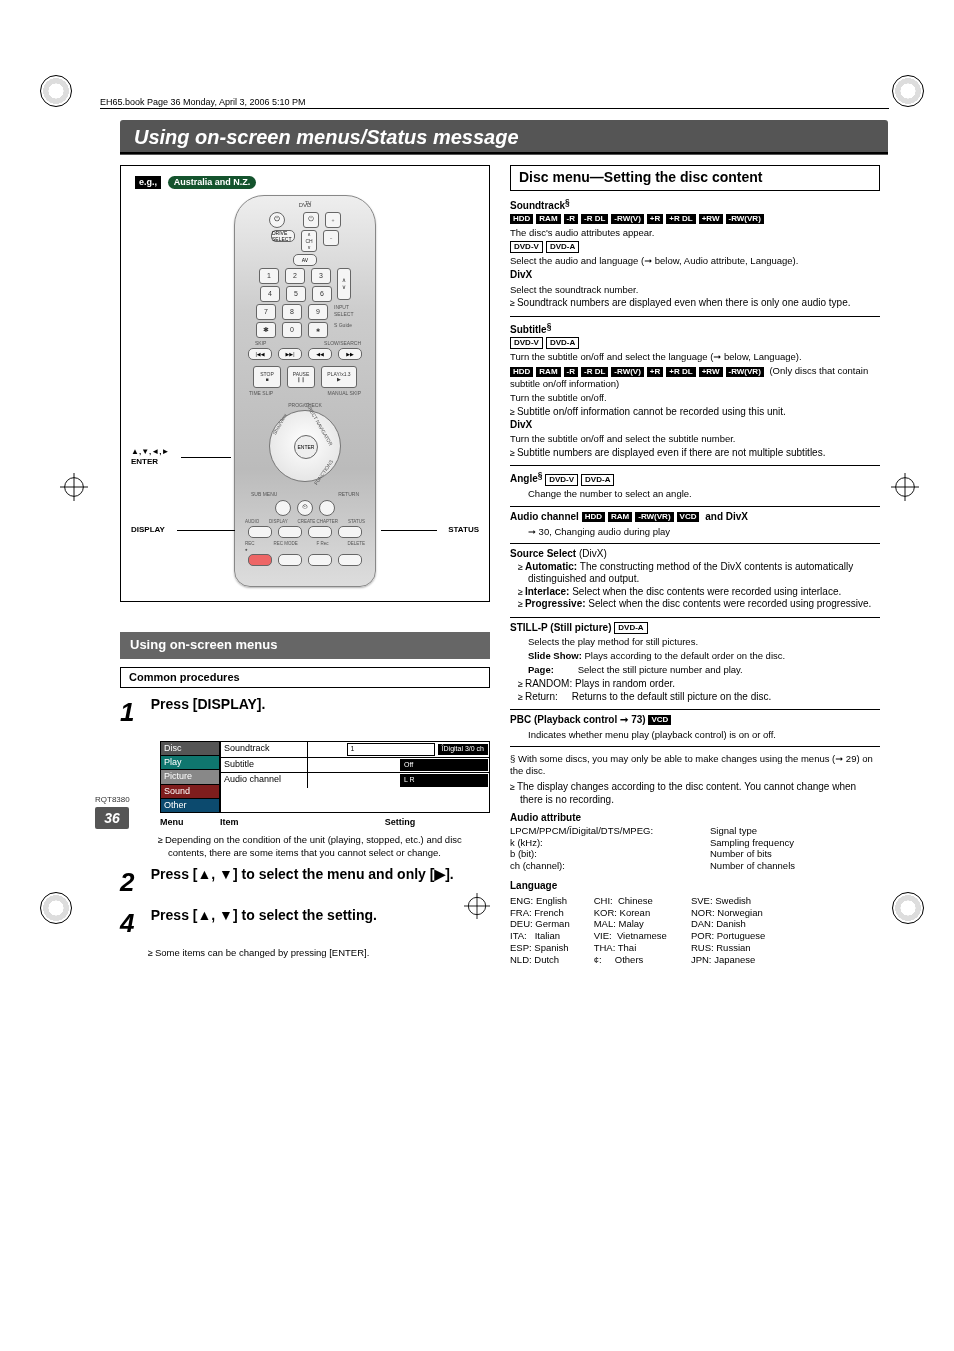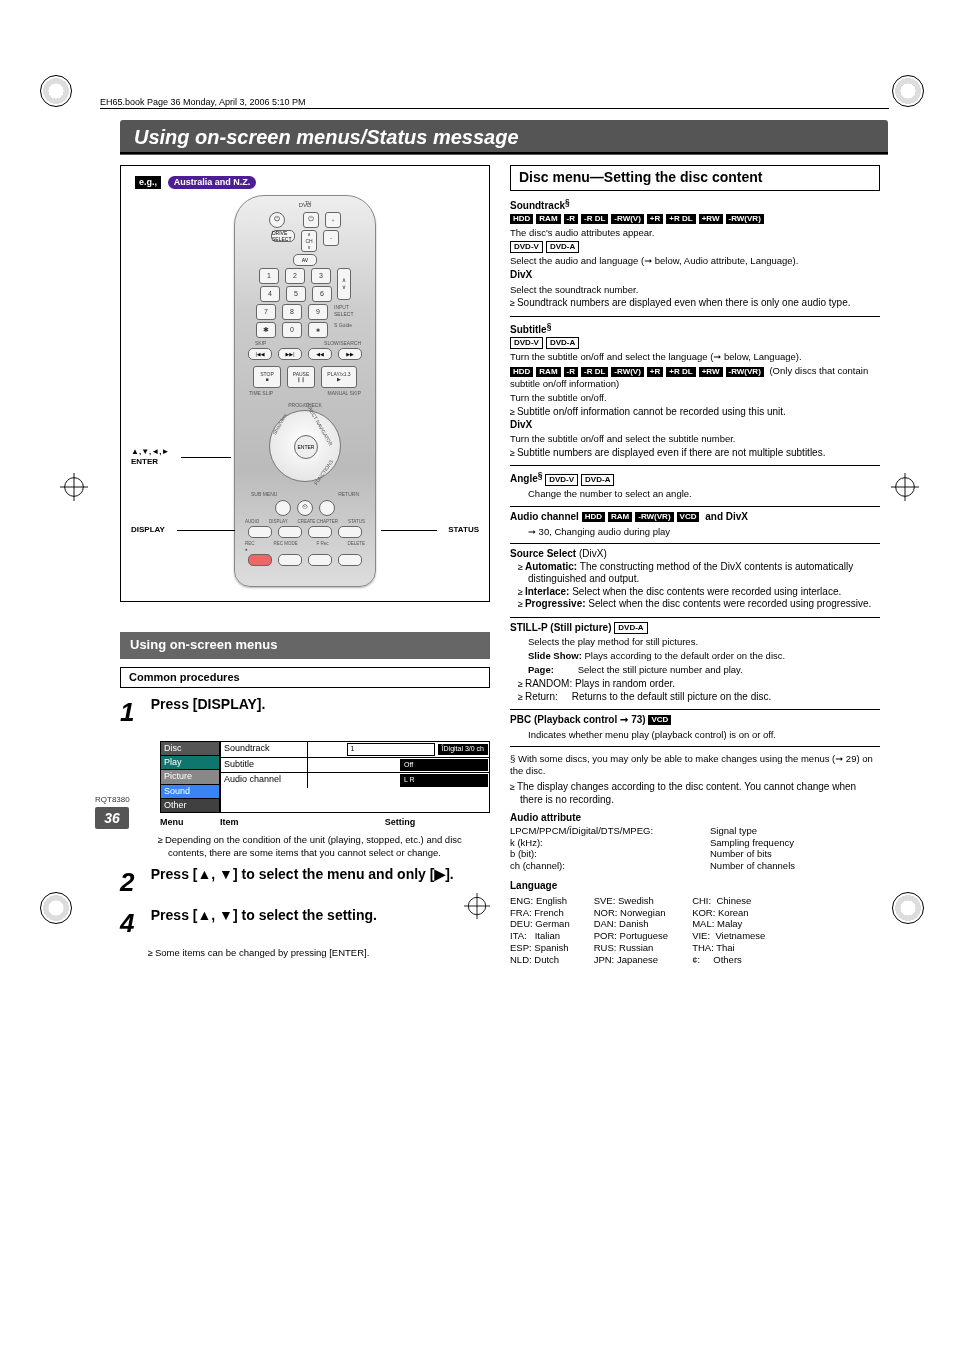--- a/index.html
+++ b/index.html
@@ -72,21 +72,21 @@
   .eg-label {
     display: inline-block;
     background: #000;
     color: #fff;
     font-size: 9px;
     font-weight: bold;
     padding: 1px 4px;
   }
   .region-label {
     display: inline-block;
-    background: #4c1d95;
+    background: #14532d;
     color: #fff;
     font-size: 9px;
     font-weight: bold;
     padding: 1px 6px;
     border-radius: 7px;
     margin-left: 4px;
   }
   .remote-body {
     margin: 6px auto 0;
     width: 140px;
@@ -359,22 +359,22 @@
       <div class="step">
         <span class="step-num">1</span>
         <span class="step-text">Press [DISPLAY].</span>
       </div>
 
       <div class="menu-table">
         <div class="menu-col1">
           <div class="mc1-row sel first">Disc</div>
           <div class="mc1-row" style="background:#0f766e;color:#fff;">Play</div>
           <div class="mc1-row" style="background:#888;color:#fff;">Picture</div>
-          <div class="mc1-row" style="background:#3b82f6;color:#fff;">Sound</div>
-          <div class="mc1-row last" style="background:#404040;color:#fff;">Other</div>
+          <div class="mc1-row" style="background:#7f1d1d;color:#fff;">Sound</div>
+          <div class="mc1-row last" style="background:#0c4a6e;color:#fff;">Other</div>
         </div>
         <div class="menu-col2">
           <div class="mc2-row">
             <span>Soundtrack</span>
             <span class="val">
                 <span class="chip">1</span>
                 <span class="chip inv">ÎDigital  3/0 ch</span>
               </span>
           </div>
           <div class="mc2-row">
@@ -509,35 +509,35 @@
         <div class="lang-table">
           <div class="lang-col">
             <div><span>ENG:</span> <span>English</span></div>
             <div><span>FRA:</span> <span>French</span></div>
             <div><span>DEU:</span> <span>German</span></div>
             <div><span>ITA:</span>&nbsp;&nbsp; <span>Italian</span></div>
             <div><span>ESP:</span> <span>Spanish</span></div>
             <div><span>NLD:</span> <span>Dutch</span></div>
           </div>
           <div class="lang-col">
+            <div><span>CHI:</span>&nbsp; <span>Chinese</span></div>
+            <div><span>KOR:</span> <span>Korean</span></div>
+            <div><span>MAL:</span> <span>Malay</span></div>
+            <div><span>VIE:</span>&nbsp; <span>Vietnamese</span></div>
+            <div><span>THA:</span> <span>Thai</span></div>
+            <div><span>¢:</span>&nbsp;&nbsp;&nbsp;&nbsp; <span>Others</span></div>
+          </div>
+          <div class="lang-col">
             <div><span>SVE:</span> <span>Swedish</span></div>
             <div><span>NOR:</span> <span>Norwegian</span></div>
             <div><span>DAN:</span> <span>Danish</span></div>
             <div><span>POR:</span> <span>Portuguese</span></div>
             <div><span>RUS:</span> <span>Russian</span></div>
             <div><span>JPN:</span> <span>Japanese</span></div>
           </div>
-          <div class="lang-col">
-            <div><span>CHI:</span>&nbsp; <span>Chinese</span></div>
-            <div><span>KOR:</span> <span>Korean</span></div>
-            <div><span>MAL:</span> <span>Malay</span></div>
-            <div><span>VIE:</span>&nbsp; <span>Vietnamese</span></div>
-            <div><span>THA:</span> <span>Thai</span></div>
-            <div><span>¢:</span>&nbsp;&nbsp;&nbsp;&nbsp; <span>Others</span></div>
-          </div>
         </div>
       </div>
     </div>
   </div>
 
   <div class="doc-code">RQT8380</div>
   <div class="page-num-box">36</div>
 </div>
 
 </body></html>

